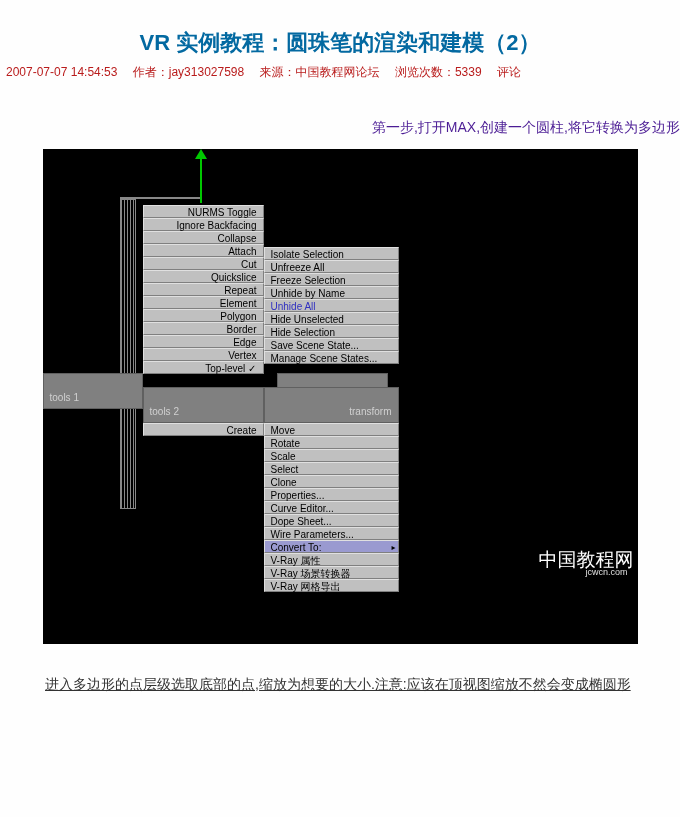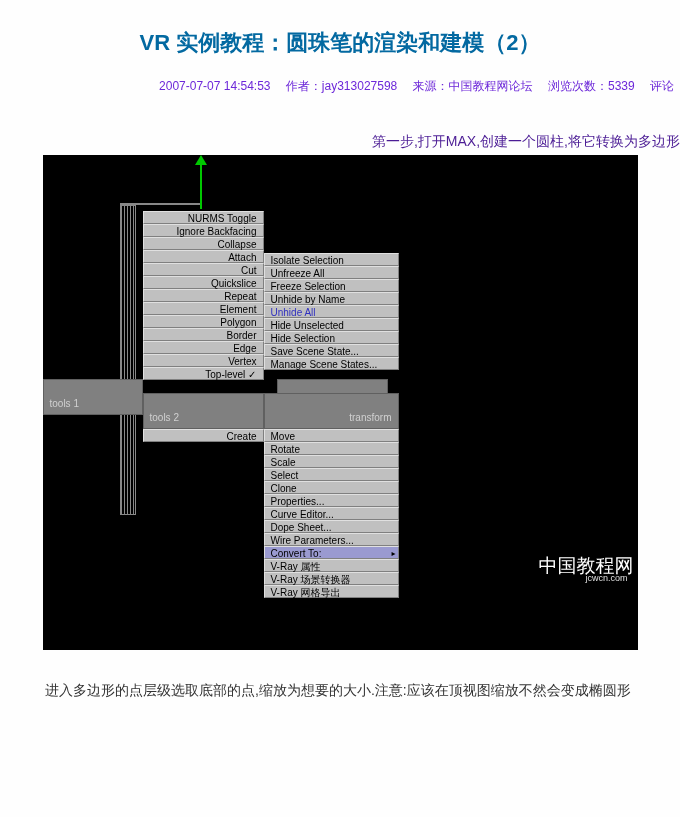--- a/index.html
+++ b/index.html
@@ -16,39 +16,39 @@
     }
     .page-title {
       font-size: 22px;
       font-weight: bold;
       text-align: center;
       margin-top: 28px;
       color: #0369a1;
       font-family: "Microsoft YaHei", sans-serif;
     }
     .meta-row {
-      text-align: right;
-      color: #6d28d9;
+      text-align: left;
+      color: #b91c1c;
       font-size: 12px;
-      margin-top: 20px;
+      margin-top: 6px;
     }
     .meta-item {
       margin: 0 6px;
     }
     .step-text {
       text-align: right;
       font-size: 14px;
       color: #4c1d95;
       margin-top: 38px;
     }
     .screenshot-container {
       width: 595px;
       height: 495px;
       background: #000;
-      margin: 4px auto 0;
+      margin: 12px auto 0;
       position: relative;
       overflow: hidden;
     }
     
     .axis-arrow {
       position: absolute;
       left: 157px;
       top: 2px;
       width: 2px;
       height: 52px;
@@ -175,20 +175,21 @@
       right: 10px;
       top: 418px;
       font-size: 9px;
       color: #e0e0e0;
     }
     .bottom-text {
       margin: 28px 45px 0;
       font-size: 14px;
       color: #333;
       line-height: 1.8;
+      text-decoration: underline;
     }
   </style>
 </head>
 <body>
 
 <h1 class="page-title">VR 实例教程：圆珠笔的渲染和建模（2）</h1>
 
 <div class="meta-row">
   <span class="meta-item">2007-07-07 14:54:53</span>
   <span class="meta-item"><span>作者：</span><span>jay313027598</span></span>

